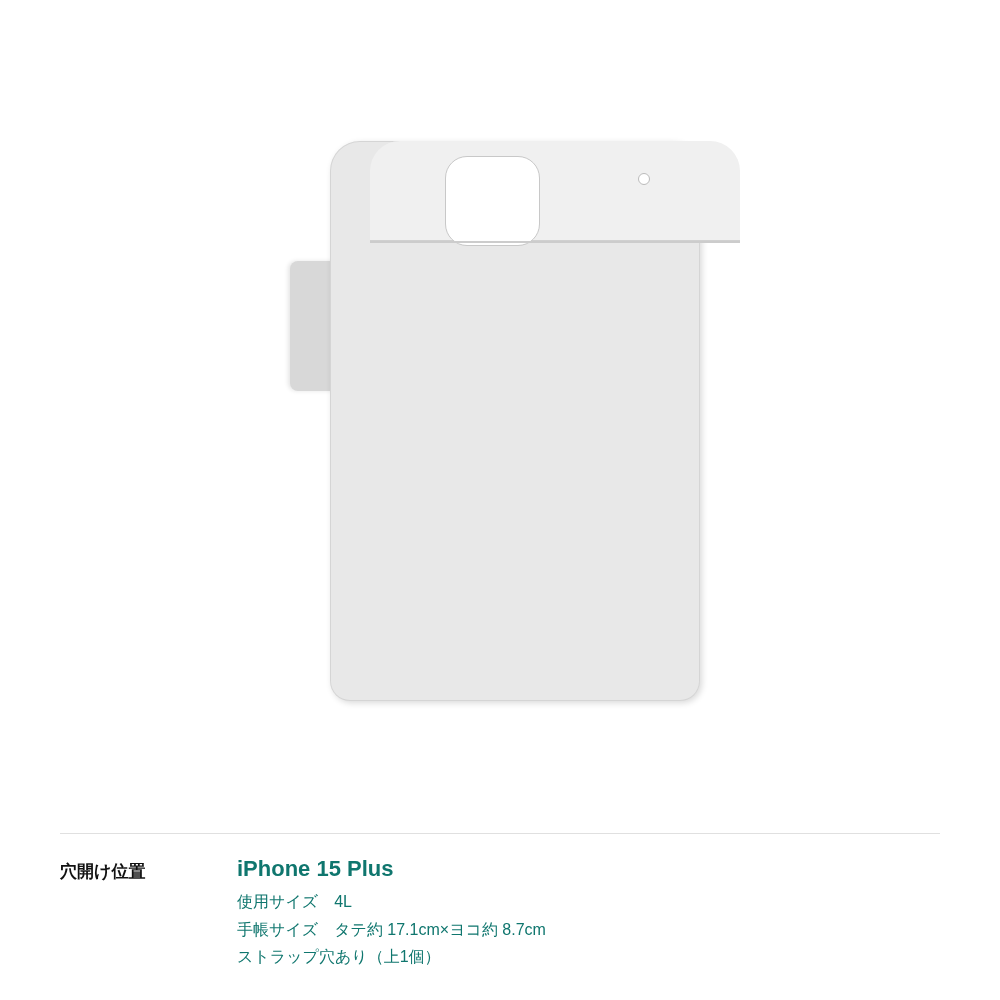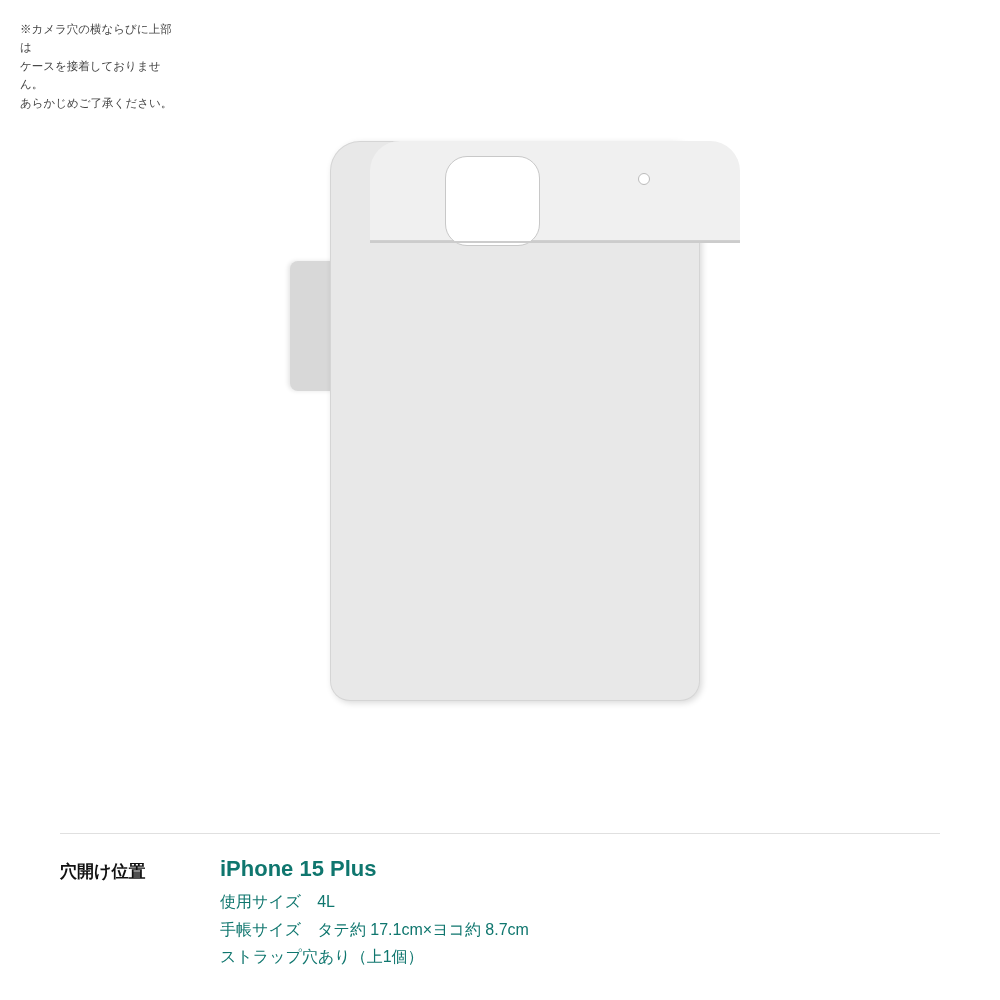--- a/index.html
+++ b/index.html
@@ -125,21 +125,21 @@
       line-height: 1.6;
       width: 160px;
     }
 
     
     .info-area {
       width: 100%;
       padding: 20px 60px 30px 60px;
       display: flex;
       flex-direction: row;
-      gap: 0;
+      gap: 17px;
     }
 
     .info-label-col {
       width: 160px;
       flex-shrink: 0;
     }
 
     .info-label {
       font-size: 17px;
       font-weight: bold;
@@ -174,25 +174,20 @@
       margin: 0 60px;
     }
   </style>
 </head>
 <body>
 
 <div class="page-container">
 
   <div class="case-image-area">
 
-    <div class="note-text">
-      <span>※カメラ穴の横ならびに上部は</span><br>
-      <span>ケースを接着しておりません。</span><br>
-      <span>あらかじめご了承ください。</span>
-    </div>
 
     <div class="case-body">
 
       <div class="case-spine"></div>
 
       <div class="case-main">
 
         <div class="case-top-flap">
 
           <div class="camera-cutout"></div>

